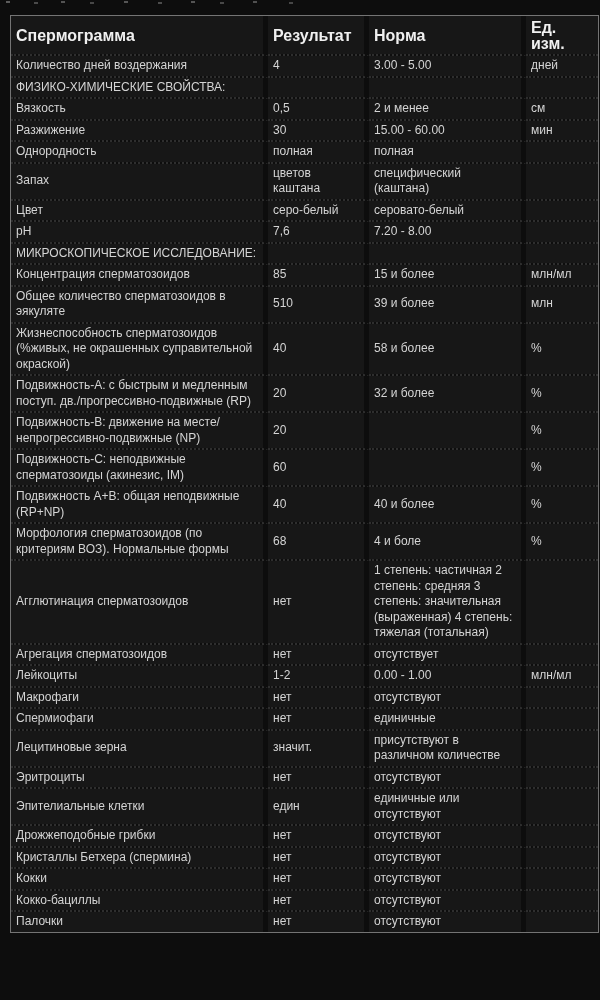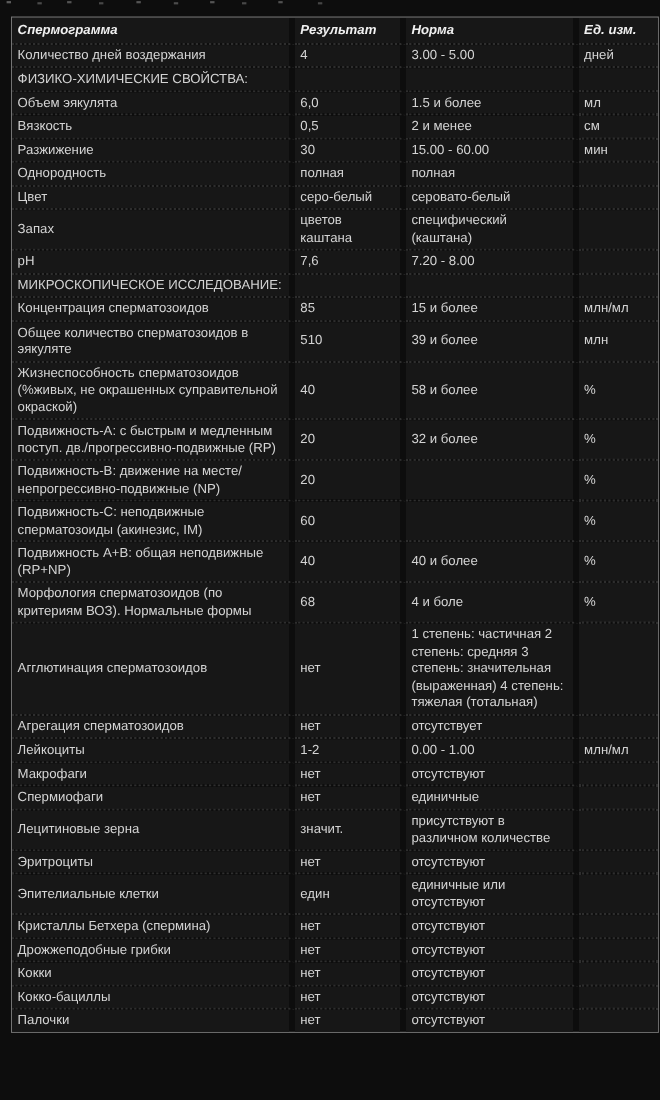--- a/index.html
+++ b/index.html
@@ -41,21 +41,21 @@
     padding:2px 4px 2px 5px;
     font-size:12px;line-height:15.5px;
     color:var(--body-text);
     text-align:left;vertical-align:middle;
     font-weight:normal;
     overflow:hidden;
     height:15px;
   }
   th{
     font-weight:bold;color:var(--header-text);
-    font-size:12px;padding-top:4px;padding-bottom:3px;font-style:italic;
+    font-size:16px;padding-top:4px;padding-bottom:3px;
   }
   th:last-child,td:last-child{border-right:none;}
   tbody tr:last-child td{border-bottom:none;}
 </style>
 </head>
 <body>
 
 <div class="page">
 
   <div class="top-fragment">
@@ -84,53 +84,47 @@
           <td>3.00 - 5.00</td>
           <td>дней</td>
         </tr>
         <tr>
           <td>ФИЗИКО-ХИМИЧЕСКИЕ СВОЙСТВА:</td>
           <td></td>
           <td></td>
           <td></td>
         </tr>
         <tr>
-          <td>Объем эякулята</td>
-          <td>6,0</td>
-          <td>1.5 и более</td>
-          <td>мл</td>
-        </tr>
-        <tr>
           <td>Вязкость</td>
           <td>0,5</td>
           <td>2 и менее</td>
           <td>см</td>
         </tr>
         <tr>
           <td>Разжижение</td>
           <td>30</td>
           <td>15.00 - 60.00</td>
           <td>мин</td>
         </tr>
         <tr>
           <td>Однородность</td>
           <td>полная</td>
           <td>полная</td>
           <td></td>
         </tr>
         <tr>
+          <td>Запах</td>
+          <td>цветов каштана</td>
+          <td>специфический (каштана)</td>
+          <td></td>
+        </tr>
+        <tr>
           <td>Цвет</td>
           <td>серо-белый</td>
           <td>серовато-белый</td>
-          <td></td>
-        </tr>
-        <tr>
-          <td>Запах</td>
-          <td>цветов каштана</td>
-          <td>специфический (каштана)</td>
           <td></td>
         </tr>
         <tr>
           <td>pH</td>
           <td>7,6</td>
           <td>7.20 - 8.00</td>
           <td></td>
         </tr>
         <tr>
           <td>МИКРОСКОПИЧЕСКОЕ ИССЛЕДОВАНИЕ:</td>
@@ -228,27 +222,27 @@
           <td>отсутствуют</td>
           <td></td>
         </tr>
         <tr>
           <td>Эпителиальные клетки</td>
           <td>един</td>
           <td>единичные или отсутствуют</td>
           <td></td>
         </tr>
         <tr>
+          <td>Дрожжеподобные грибки</td>
+          <td>нет</td>
+          <td>отсутствуют</td>
+          <td></td>
+        </tr>
+        <tr>
           <td>Кристаллы Бетхера (спермина)</td>
-          <td>нет</td>
-          <td>отсутствуют</td>
-          <td></td>
-        </tr>
-        <tr>
-          <td>Дрожжеподобные грибки</td>
           <td>нет</td>
           <td>отсутствуют</td>
           <td></td>
         </tr>
         <tr>
           <td>Кокки</td>
           <td>нет</td>
           <td>отсутствуют</td>
           <td></td>
         </tr>

